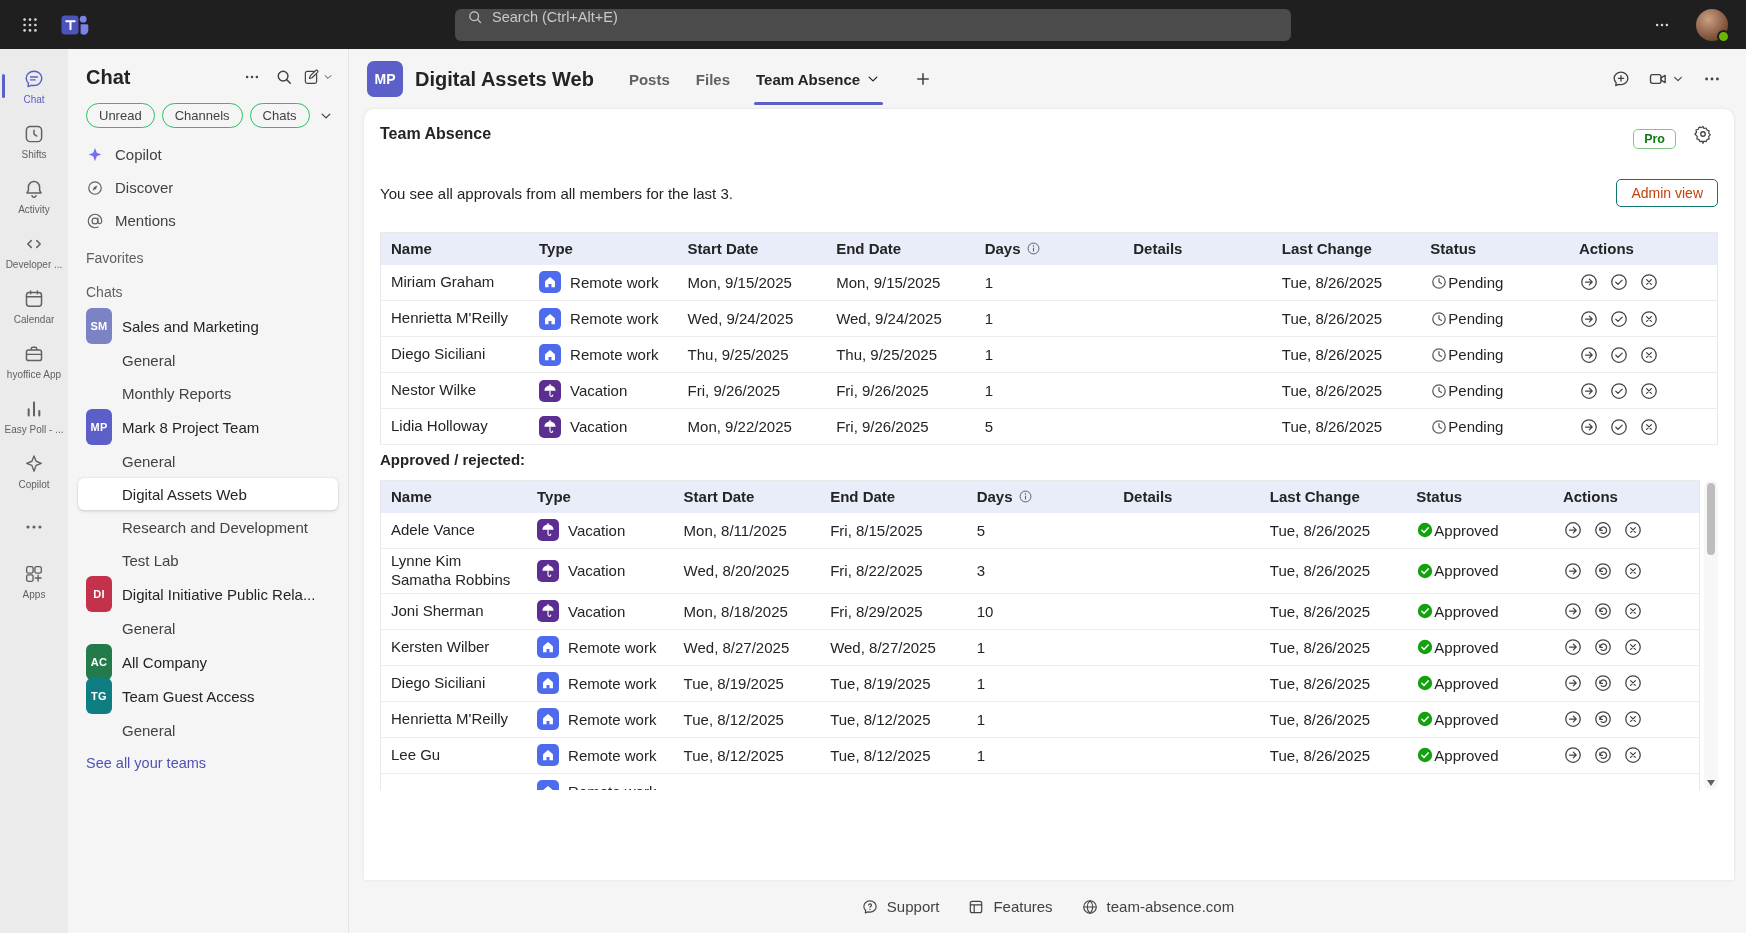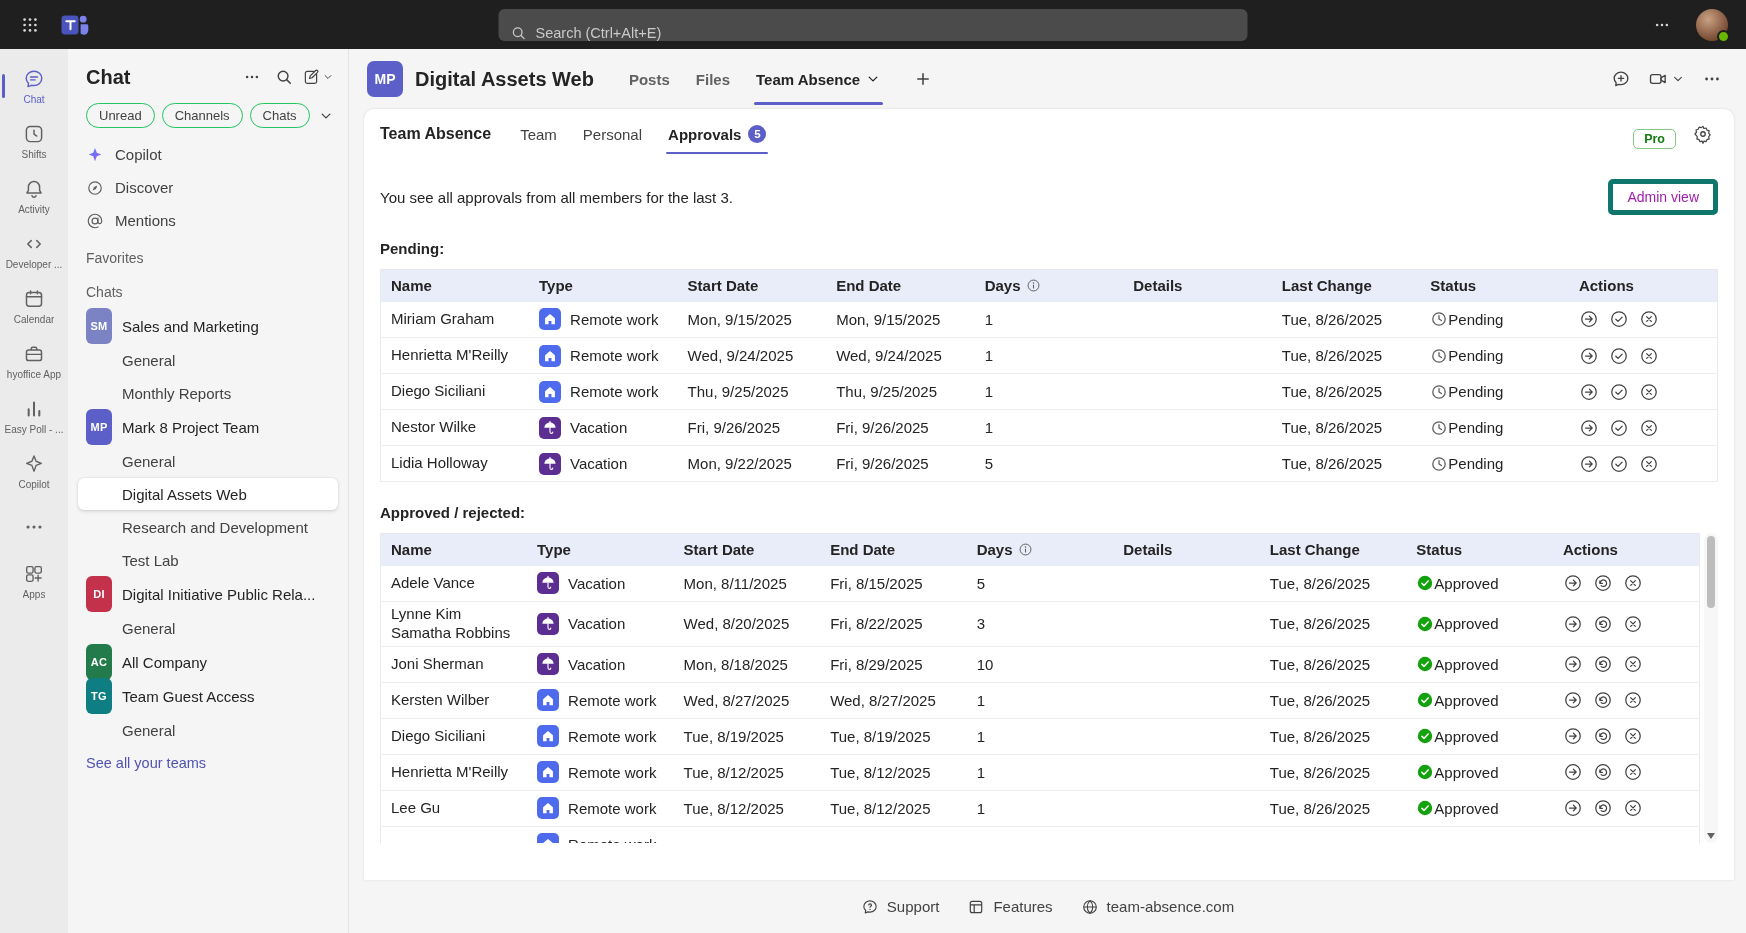--- a/index.html
+++ b/index.html
@@ -11,21 +11,21 @@
 .s12{width:12px;height:12px}.s14{width:14px;height:14px}.s16{width:16px;height:16px}
 .s18{width:18px;height:18px}.s20{width:20px;height:20px}.s22{width:22px;height:22px}
 
 .app{display:flex;flex-direction:column;height:100%;}
 
 
 .topbar{flex:0 0 49px;background:#1f1f1f;display:flex;align-items:center;position:relative;color:#d6d6d6;}
 .tb-left{display:flex;align-items:center;gap:14px;padding-left:14px;}
 .tb-btn{background:none;border:none;color:#d6d6d6;cursor:pointer;display:flex;align-items:center;justify-content:center;width:32px;height:32px;border-radius:4px;}
 .teams-logo{width:30px;height:26px;display:flex;}
-.tb-search{position:absolute;left:50%;transform:translateX(-50%);width:749px;height:32px;background:#4b4b4b;border-radius:6px;display:flex;align-items:flex-end;gap:9px;padding:0 12px;cursor:text;color:#c9c9c9;}
+.tb-search{position:absolute;left:50%;transform:translateX(-50%);width:836px;height:32px;background:#4b4b4b;border-radius:6px;display:flex;align-items:flex-start;gap:9px;padding:0 12px;cursor:text;color:#c9c9c9;}
 .tb-search input{background:transparent;border:none;outline:none;color:#dedede;font-size:14.5px;width:100%;}
 .tb-search input::placeholder{color:#c9c9c9;}
 .tb-right{margin-left:auto;display:flex;align-items:center;gap:18px;padding-right:18px;}
 .avatar{width:32px;height:32px;border-radius:50%;background:radial-gradient(circle at 38% 32%,#caa183,#7c4f37 68%,#5d3a28);position:relative;cursor:pointer;flex:none;}
 .presence{position:absolute;right:-2px;bottom:-2px;width:13px;height:13px;border-radius:50%;background:#6bb700;border:2px solid #1f1f1f;}
 
 
 .shell{flex:1;display:flex;min-height:0;}
 
 
@@ -77,23 +77,23 @@
 .app-tab{display:flex;align-items:center;gap:7px;padding:0 13px;font-size:15px;color:#424242;cursor:pointer;position:relative;}
 .app-tab.active{color:#242424;font-weight:600;}
 .app-tab.active::after{content:"";position:absolute;left:11px;right:11px;bottom:5px;height:2.5px;border-radius:2px;background:#5b5fc7;}
 .count-badge{min-width:18px;height:18px;border-radius:50%;background:#5b5fc7;color:#fff;font-size:11.5px;font-weight:600;display:flex;align-items:center;justify-content:center;padding:0 2px;}
 .app-header-right{margin-left:auto;display:flex;align-items:flex-end;gap:12px;}
 .pro-badge{border:1px solid #84c784;color:#107c10;border-radius:5px;padding:2px 10px;font-size:12.5px;font-weight:600;}
 .gear-btn{width:30px;height:30px;display:flex;align-items:center;justify-content:center;color:#424242;cursor:pointer;border-radius:5px;}
 
 .content{flex:1;min-height:0;padding:6px 16px 0;overflow:hidden;}
 .info-row{display:flex;align-items:center;margin:14px 0 25px;font-size:15px;}
-.admin-btn{margin-left:auto;border:5px solid #0f766e;background:#fff;color:#a21caf;border-radius:5px;padding:5px 14px;font-size:14px;cursor:pointer;}
+.admin-btn{margin-left:auto;border:1px solid #0f766e;background:#fff;color:#c2410c;border-radius:5px;padding:5px 14px;font-size:14px;cursor:pointer;}
 .sec-label{font-size:15px;font-weight:700;margin:4px 0 12px;}
-.sec-label.second{margin-top:22px;}
+.sec-label.second{margin-top:6px;}
 
 table.data-table{width:100%;border-collapse:collapse;table-layout:fixed;border:1px solid #e8e8e8;}
 .data-table th{height:32px;background:#e9ecf9;text-align:left;padding:0 10px;font-size:15px;font-weight:600;color:#242424;white-space:nowrap;overflow:hidden;}
 .th-wrap{display:flex;align-items:center;gap:5px;}
 .data-table td{height:36px;padding:3px 10px;font-size:15px;border-bottom:1px solid #ededed;background:#fff;white-space:nowrap;overflow:hidden;vertical-align:middle;}
 .data-table td.c-name{white-space:normal;line-height:1.25;}
 .cell-type{display:flex;align-items:center;gap:9px;}
 .type-badge{flex:0 0 22px;width:22px;height:22px;border-radius:5px;display:flex;align-items:center;justify-content:center;}
 .type-badge svg{width:16px;height:16px;}
 .cell-status{display:flex;align-items:center;gap:0;}
@@ -435,52 +435,39 @@
                   <circle cx="18.5" cy="12" r="1.7" fill="currentColor"></circle>
                 </svg>
               </span>
           </div>
         </div>
       </div>
 
       <section class="card">
         <div class="app-header">
           <h2 class="app-title">Team Absence</h2>
-          <nav class="app-tabs">
-              <div class="app-tab">
-                <span>Team</span>
-              </div>
-              <div class="app-tab">
-                <span>Personal</span>
-              </div>
-              <div class="app-tab active">
-                <span>Approvals</span>
-                <span class="count-badge">5</span>
-              </div>
-            </nav>
           <div class="app-header-right">
             <span class="pro-badge">Pro</span>
             <div class="gear-btn">
               <span class="svgic s20">
                   <svg viewBox="0 0 24 24">
                     <circle cx="12" cy="12" r="2.7" fill="none" stroke="currentColor" stroke-width="1.6"></circle>
                     <path d="M12 2.8l1 2.6 2.7-.6 1.1 2.5 2.6.9-.6 2.7 1.9 2.1-1.9 2.1.6 2.7-2.6.9-1.1 2.5-2.7-.6-1 2.6-1-2.6-2.7.6-1.1-2.5-2.6-.9.6-2.7L2.3 12l1.9-2.1-.6-2.7 2.6-.9 1.1-2.5 2.7.6z" fill="none" stroke="currentColor" stroke-width="1.4" stroke-linejoin="round"></path>
                   </svg>
                 </span>
             </div>
           </div>
         </div>
 
         <div class="content">
           <div class="info-row">
             <span>You see all approvals from all members for the last 3.</span>
             <button class="admin-btn">Admin view</button>
           </div>
 
-          <h3 class="sec-label">Pending:</h3>
           <table class="data-table">
               <thead>
                 <tr>
                   <th>
                     <span class="th-wrap">
                       <span>Name</span>
                     </span>
                   </th>
                   <th>
                     <span class="th-wrap">

